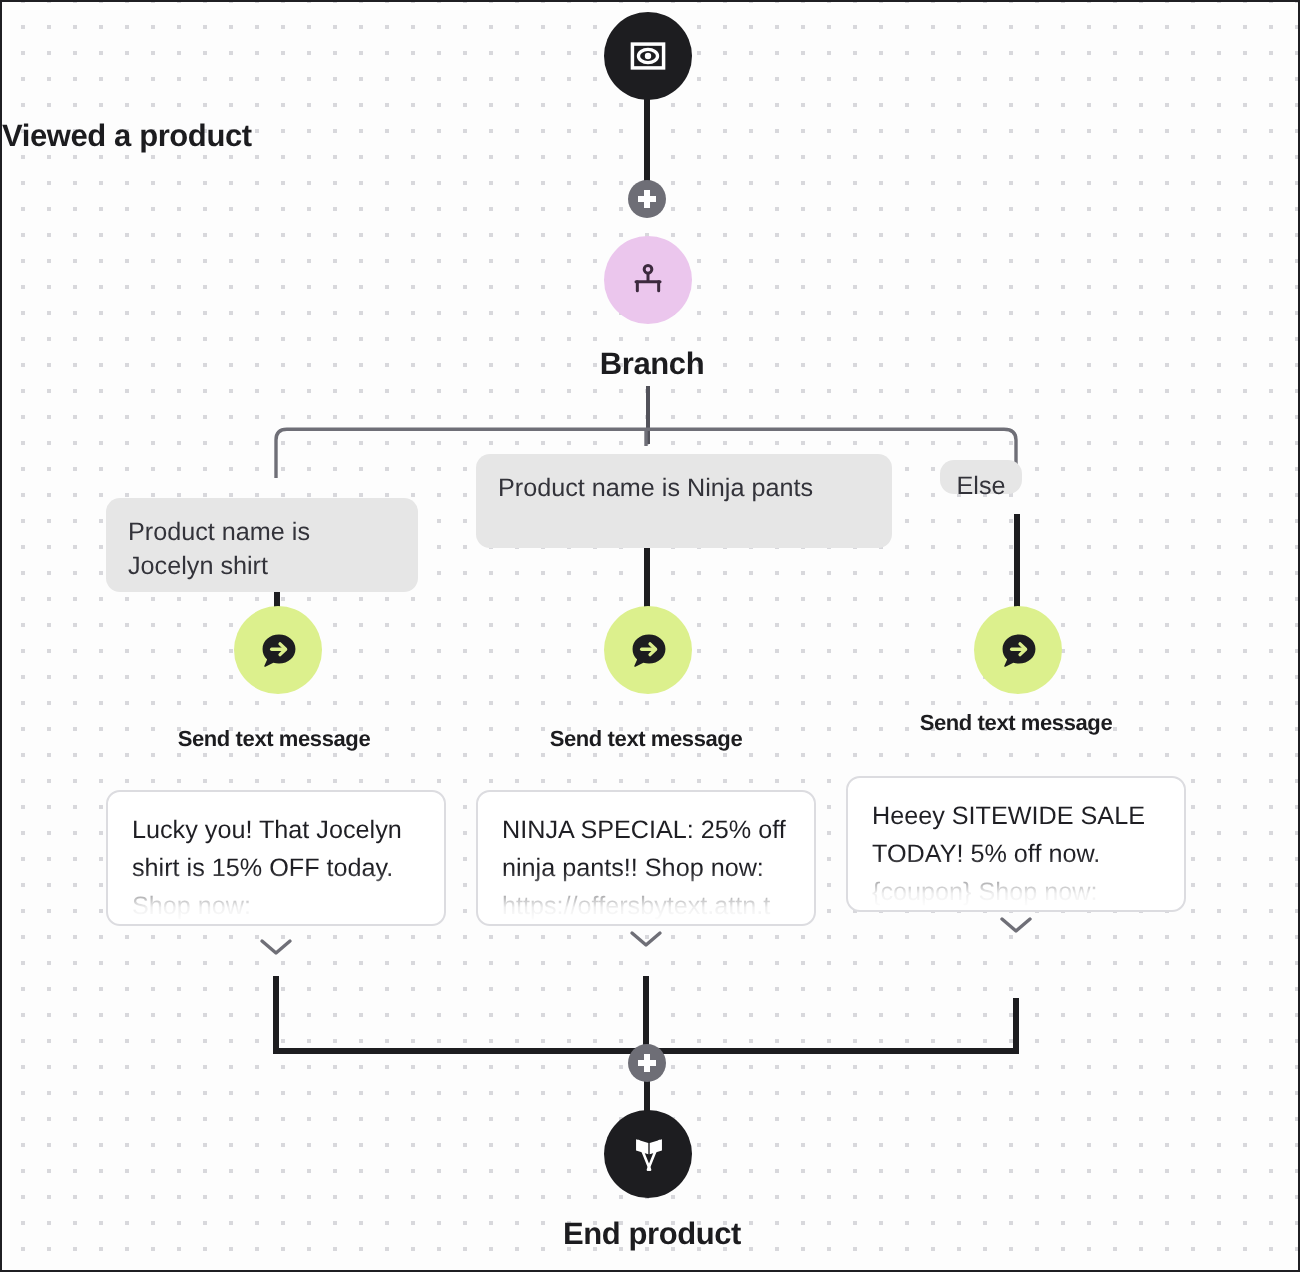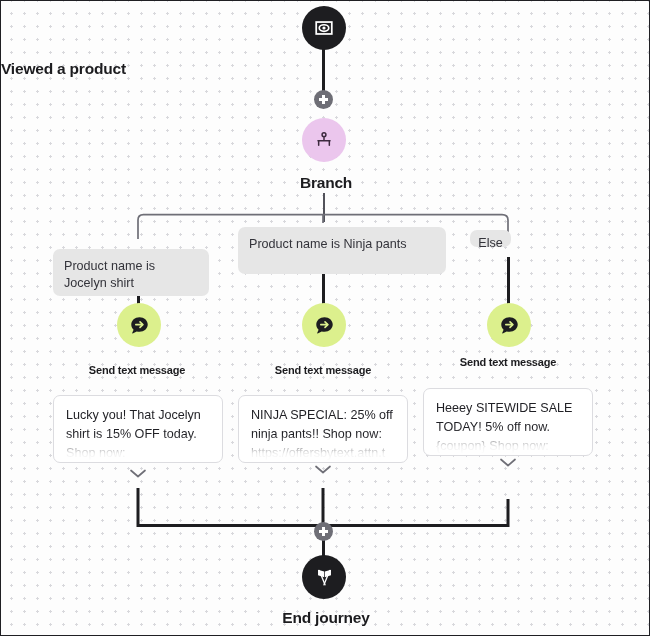--- a/index.html
+++ b/index.html
@@ -259,15 +259,15 @@
     <svg width="21" height="21" viewBox="0 0 24 24">
       <g fill="#ffffff">
         <path d="M11.6 5.2 L4.6 3.0 L4.6 9.4 L11.6 11.6 Z"></path>
         <path d="M12.4 5.2 L19.4 3.0 L19.4 9.4 L12.4 11.6 Z"></path>
       </g>
       <line x1="6.0" y1="4.0" x2="12.6" y2="20.4" stroke="#ffffff" stroke-width="1.5" stroke-linecap="round"></line>
       <line x1="18.0" y1="4.0" x2="11.4" y2="20.4" stroke="#ffffff" stroke-width="1.5" stroke-linecap="round"></line>
     </svg>
   </div>
 
-  <div class="node-title" style="left:0; top:608px; width:650px; text-align:center;">End journey</div>
+  <div class="node-title" style="left:0; top:608px; width:650px; text-align:center;">End product</div>
 
 </div>
 
 </body></html>

